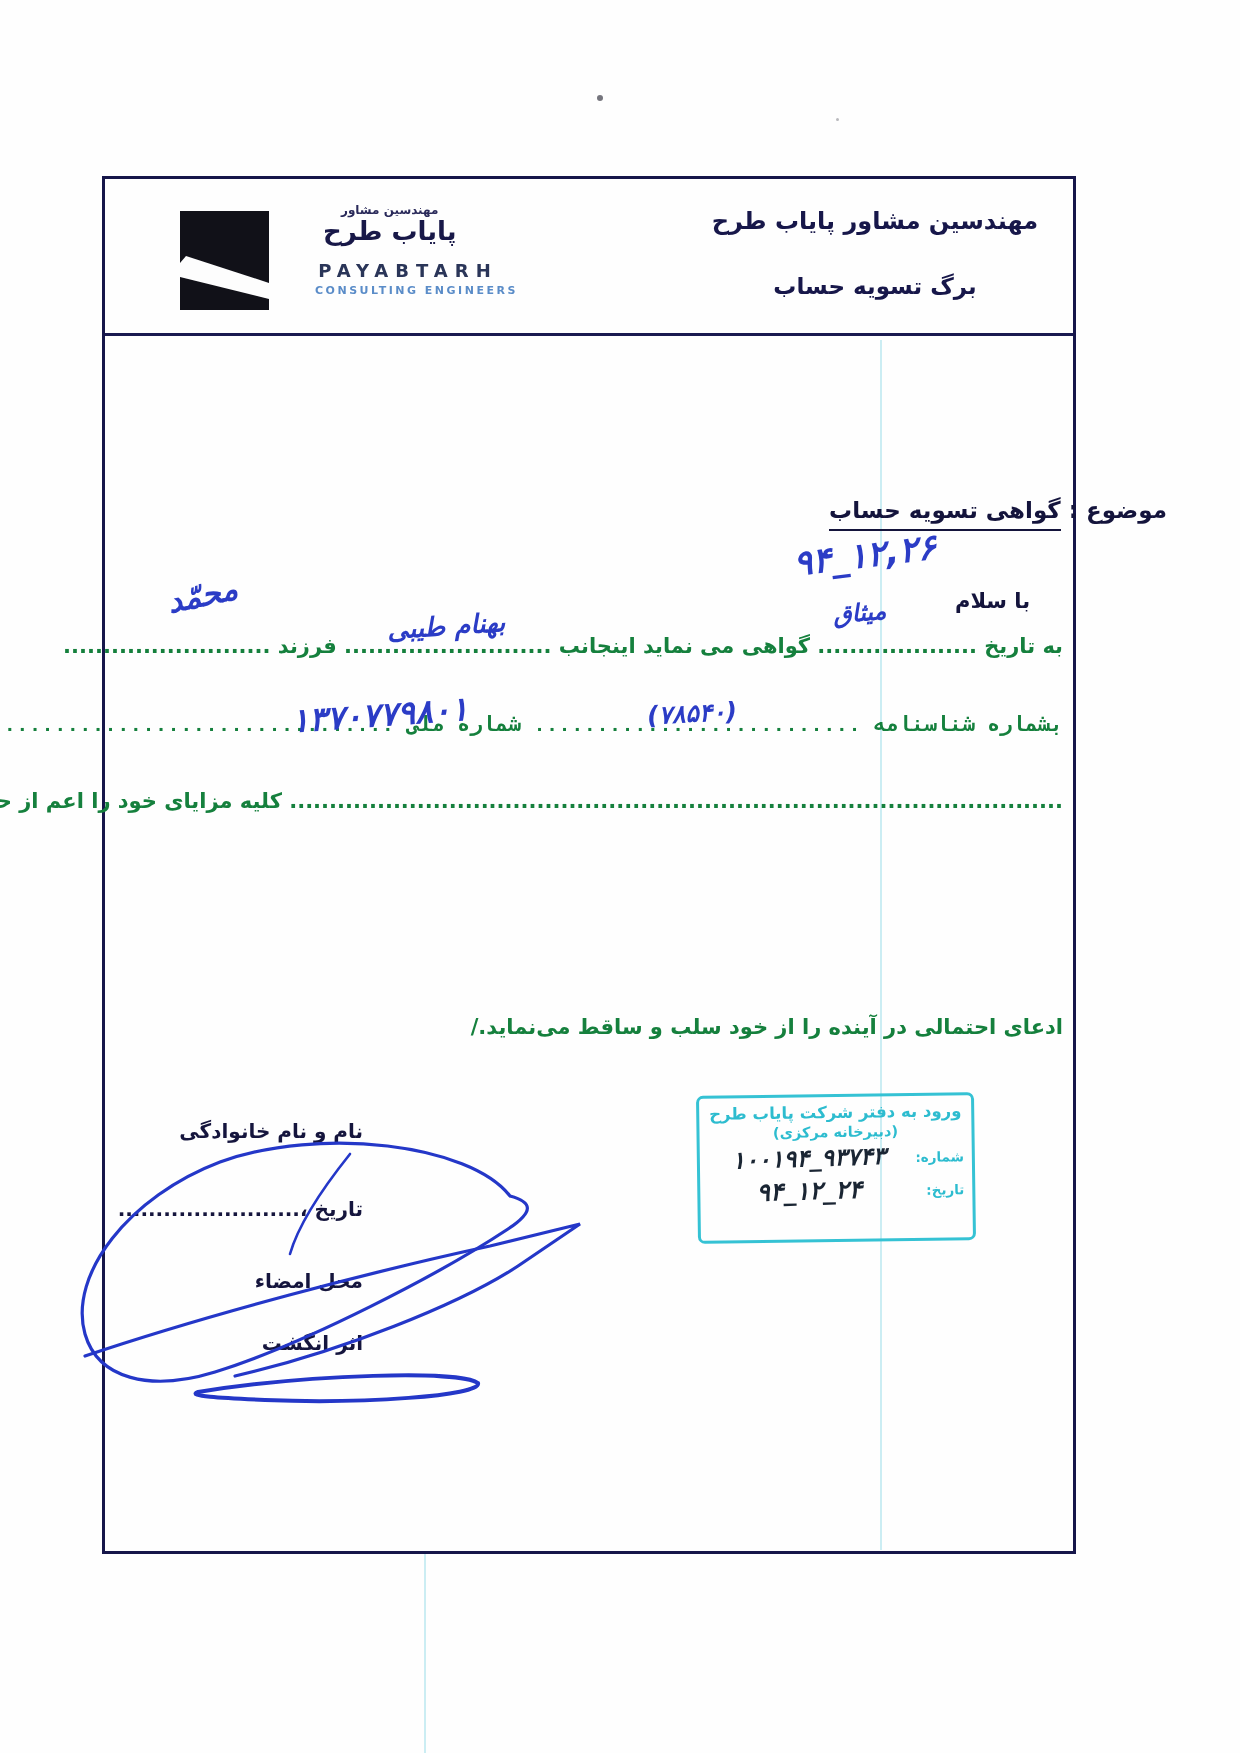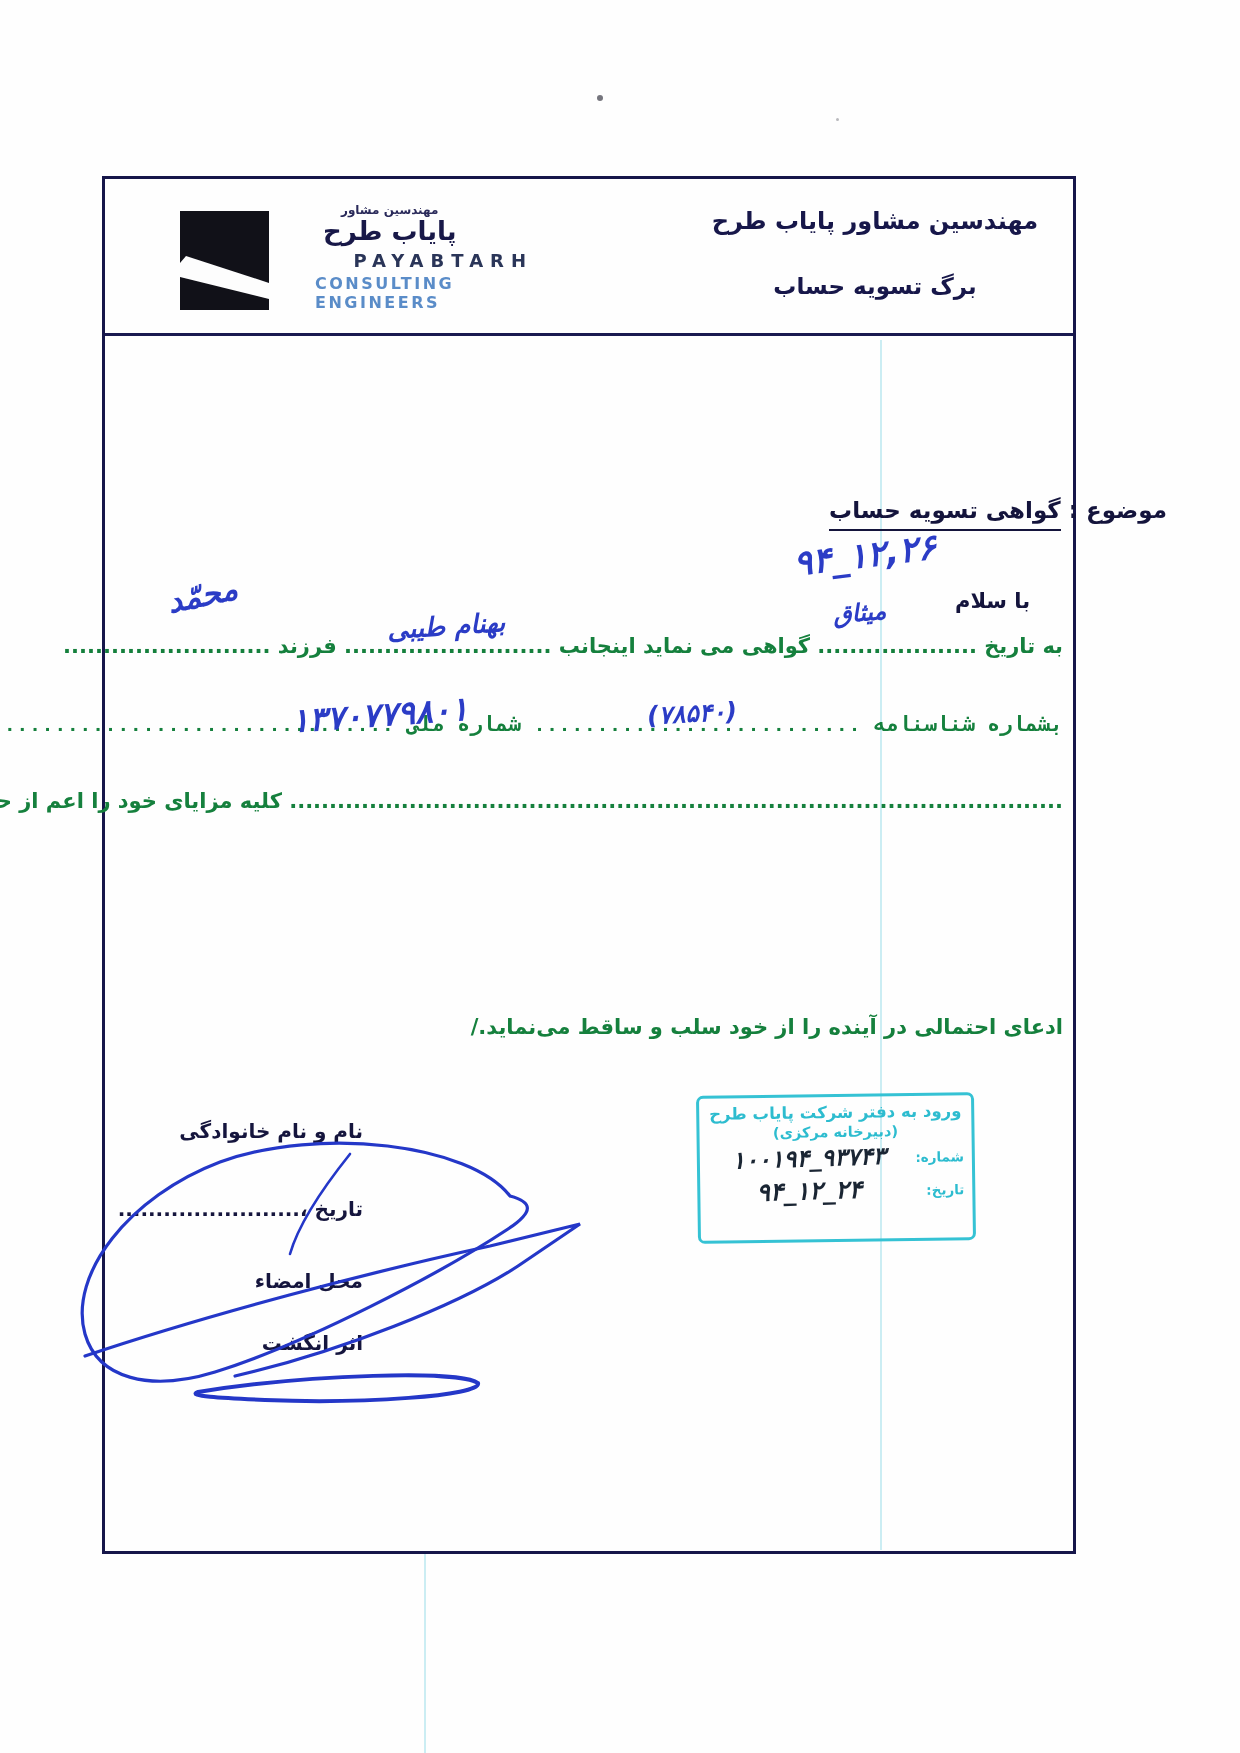--- a/index.html
+++ b/index.html
@@ -17,22 +17,22 @@
     position:absolute;left:102px;top:176px;width:968px;height:1372px;
     border:3px solid #16164a;
   }
   .header-sep{position:absolute;left:0;top:154px;width:100%;height:0;border-top:3px solid #1a1a50;}
 
   
   .logo-square{position:absolute;left:75px;top:32px;width:89px;height:99px;}
   .logo-text{position:absolute;left:178px;top:24px;width:250px;direction:rtl;}
   .logo-fa-small{font-size:12px;font-weight:bold;color:#2a2a5a;text-align:left;padding-left:58px;letter-spacing:0;}
   .logo-fa-name{font-size:26px;font-weight:bold;color:#181848;text-align:left;padding-left:40px;line-height:1.1;}
-  .logo-en-name{direction:ltr;font-size:18px;font-weight:bold;color:#2a3558;letter-spacing:7px;margin-top:4px;text-align:right;}
-  .logo-en-sub{direction:ltr;font-size:16px;font-weight:bold;color:#5a8cc8;letter-spacing:2.5px;margin-top:3px;text-align:left;padding-left:32px;}
+  .logo-en-name{direction:ltr;font-size:18px;font-weight:bold;color:#2a3558;letter-spacing:7px;margin-top:14px;text-align:center;}
+  .logo-en-sub{direction:ltr;font-size:11px;font-weight:bold;color:#5a8cc8;letter-spacing:2.5px;margin-top:3px;text-align:left;padding-left:32px;}
 
   .header-title{position:absolute;left:590px;top:28px;width:360px;direction:rtl;text-align:center;}
   .header-title .t1{font-size:24px;font-weight:bold;color:#17174a;}
   .header-title .t2{font-size:23px;font-weight:bold;color:#17174a;margin-top:38px;}
 
   
   .subject{position:absolute;left:650px;top:318px;width:412px;direction:rtl;text-align:right;font-size:23px;font-weight:bold;}
   .subject .subject-value{border-bottom:2px solid #14143c;padding-bottom:6px;}
 
   .greeting{position:absolute;left:850px;top:410px;width:206px;direction:rtl;text-align:left;font-size:21px;font-weight:bold;}

